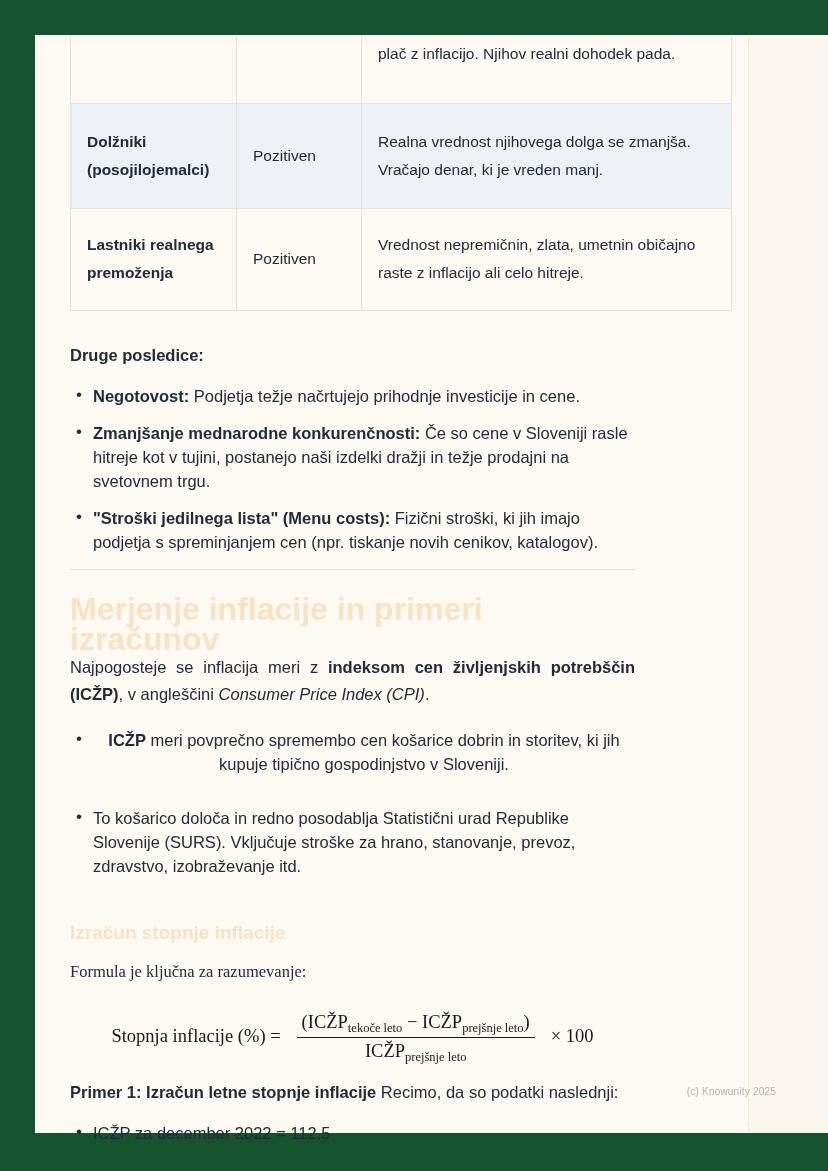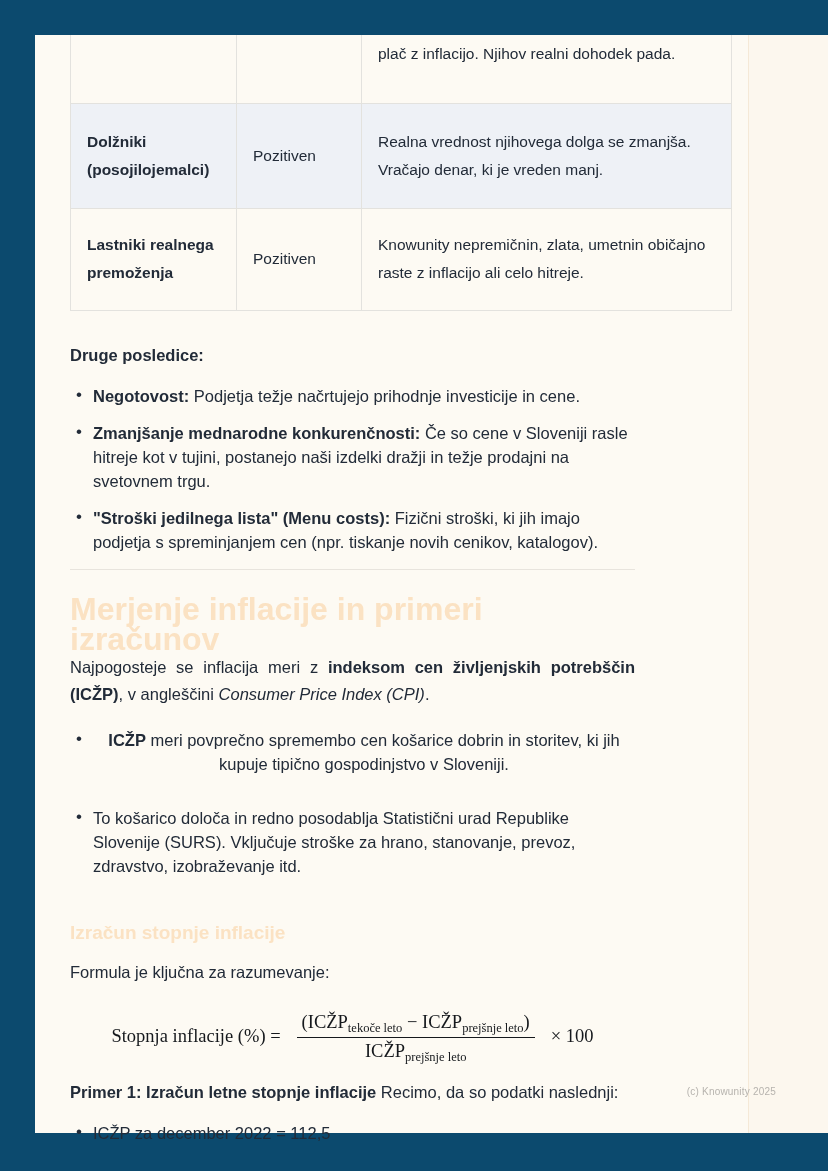--- a/index.html
+++ b/index.html
@@ -2,21 +2,21 @@
 <html style="--page-bg: #fdfaf3; --stripe-row-bg: #eef1f6; --table-border: #e3e2de; --heading-accent: #fbe2c3; --text: #222b38; --muted: #b6b3ae; --rule: #e8e4dd; --strip-line: #f5e9d7; --strip-bg: #fcf7ee;"><head>
 <meta charset="utf-8">
 <style>
   :root{
     --page-bg:#fdfaf3; --stripe-row-bg:#eef1f6; --table-border:#e3e2de;
     --heading-accent:#fbe2c3; --text:#222b38; --muted:#b6b3ae;
     --rule:#e8e4dd; --strip-line:#f5e9d7; --strip-bg:#fcf7ee;
   }
   html,body{margin:0;padding:0;}
   body{font-family:"Liberation Sans",sans-serif;background:#ffffff;}
-  .screen{position:relative;width:828px;height:1171px;background:#0c4a6e;overflow:hidden;}
+  .screen{position:relative;width:828px;height:1171px;background:#14532d;overflow:hidden;}
   .page{position:absolute;left:35px;top:35px;width:793px;height:1098px;background:var(--page-bg);}
   .right-strip{position:absolute;left:713px;top:0;width:80px;height:100%;background:var(--strip-bg);border-left:1px solid var(--strip-line);}
   .content{position:absolute;left:35px;top:0;width:565px;color:var(--text);font-size:16.5px;}
 
   
   table.info-table{border-collapse:collapse;table-layout:fixed;width:562px;font-size:15.5px;line-height:28px;color:var(--text);}
   table.info-table td{border:1px solid var(--table-border);vertical-align:middle;padding:12px 16px;}
   table.info-table tr:first-child td{border-top:none;}
   td.c1{width:133px;font-weight:bold;padding:12px 4px 12px 15px;}
   td.c2{width:92px;padding-left:16px;margin-top:48px;}
@@ -31,21 +31,21 @@
   ul.blist{list-style:none;margin:18px 0 0;padding:0;}
   ul.blist li{position:relative;padding-left:23px;line-height:24px;margin-bottom:13px;}
   ul.blist li:last-child{margin-bottom:0;}
   ul.blist li::before{content:"\2022";position:absolute;left:6px;top:-1px;font-size:17px;}
   .b{font-weight:bold;}
   .it{font-style:italic;}
   hr.rule{border:none;border-top:1px solid var(--rule);margin:15px 0 0;}
   .h2{font-size:32px;line-height:30px;font-weight:bold;color:var(--heading-accent);margin-top:24px;}
   .h3{font-size:19px;line-height:24px;font-weight:bold;color:var(--heading-accent);margin-top:43px;}
   .para{line-height:27px;text-align:justify;}
-  .plain{margin-top:15px;line-height:24px;}
+  .plain{margin-top:15px;line-height:24px;font-family:Liberation Serif, serif;}
   .primer{margin-top:18px;line-height:24px;}
   ul.blist.tight{margin-top:17px;}
 
   
   .formula{margin-top:28px;display:flex;justify-content:center;align-items:center;gap:16px;
            font-family:"Liberation Serif",serif;font-size:18.5px;color:#15181c;}
   .frac{display:inline-flex;flex-direction:column;align-items:center;}
   .frac .num{padding:0 5px 4px;border-bottom:1.4px solid #15181c;white-space:nowrap;}
   .frac .den{padding-top:3px;white-space:nowrap;}
   .fsub{font-size:12.5px;position:relative;top:4px;}
@@ -69,21 +69,21 @@
             <td class="c3"><span>plač z inflacijo. Njihov realni dohodek pada.</span></td>
           </tr>
           <tr class="r2">
             <td class="c1"><span>Dolžniki (posojilojemalci)</span></td>
             <td class="c2"><span>Pozitiven</span></td>
             <td class="c3"><span>Realna vrednost njihovega dolga se zmanjša. Vračajo denar, ki je vreden manj.</span></td>
           </tr>
           <tr class="r3">
             <td class="c1"><span>Lastniki realnega premoženja</span></td>
             <td class="c2"><span>Pozitiven</span></td>
-            <td class="c3"><span>Knowunity nepremičnin, zlata, umetnin običajno raste z inflacijo ali celo hitreje.</span></td>
+            <td class="c3"><span>Vrednost nepremičnin, zlata, umetnin običajno raste z inflacijo ali celo hitreje.</span></td>
           </tr>
         </tbody>
       </table>
 
       <div class="h4">Druge posledice:</div>
 
       <ul class="blist">
         <li>
           <span class="b">Negotovost:</span><span> Podjetja težje načrtujejo prihodnje investicije in cene.</span>
         </li>

